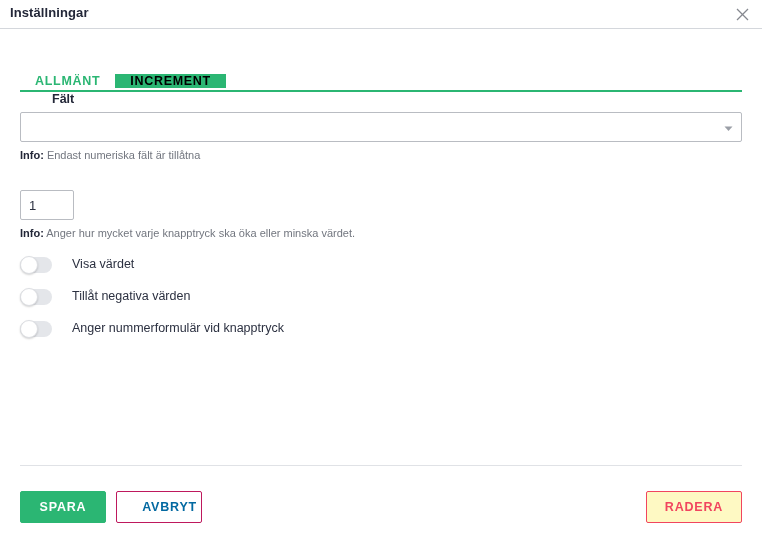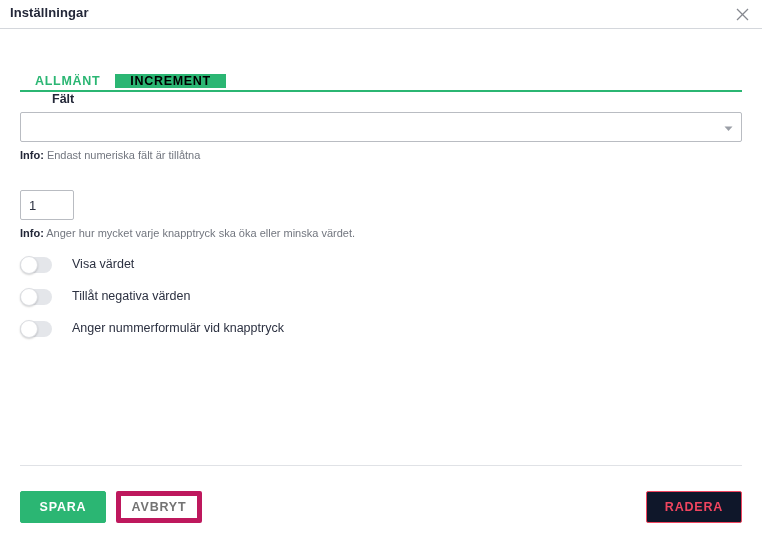--- a/index.html
+++ b/index.html
@@ -239,26 +239,27 @@
     box-sizing: border-box;
     font-family: "Liberation Sans", sans-serif;
   }
   .btn-primary {
     background: #2bb673;
     color: #ffffff;
     border: 1px solid #2bb673;
   }
   .btn-outline {
     background: #ffffff;
-    color: #737373;
-    border: 5px solid #be185d;
+    color: #0369a1;
+    border: 1px solid #be185d;
     margin-left: 10px;
+    justify-content: flex-end;
   }
   .btn-danger-outline {
-    background: #0f172a;
+    background: #fef9c3;
     color: #f1455f;
     border: 1px solid #f1455f;
     min-width: 96px;
   }
 </style>
 </head>
 <body>
 
 <div class="dialog">
 

